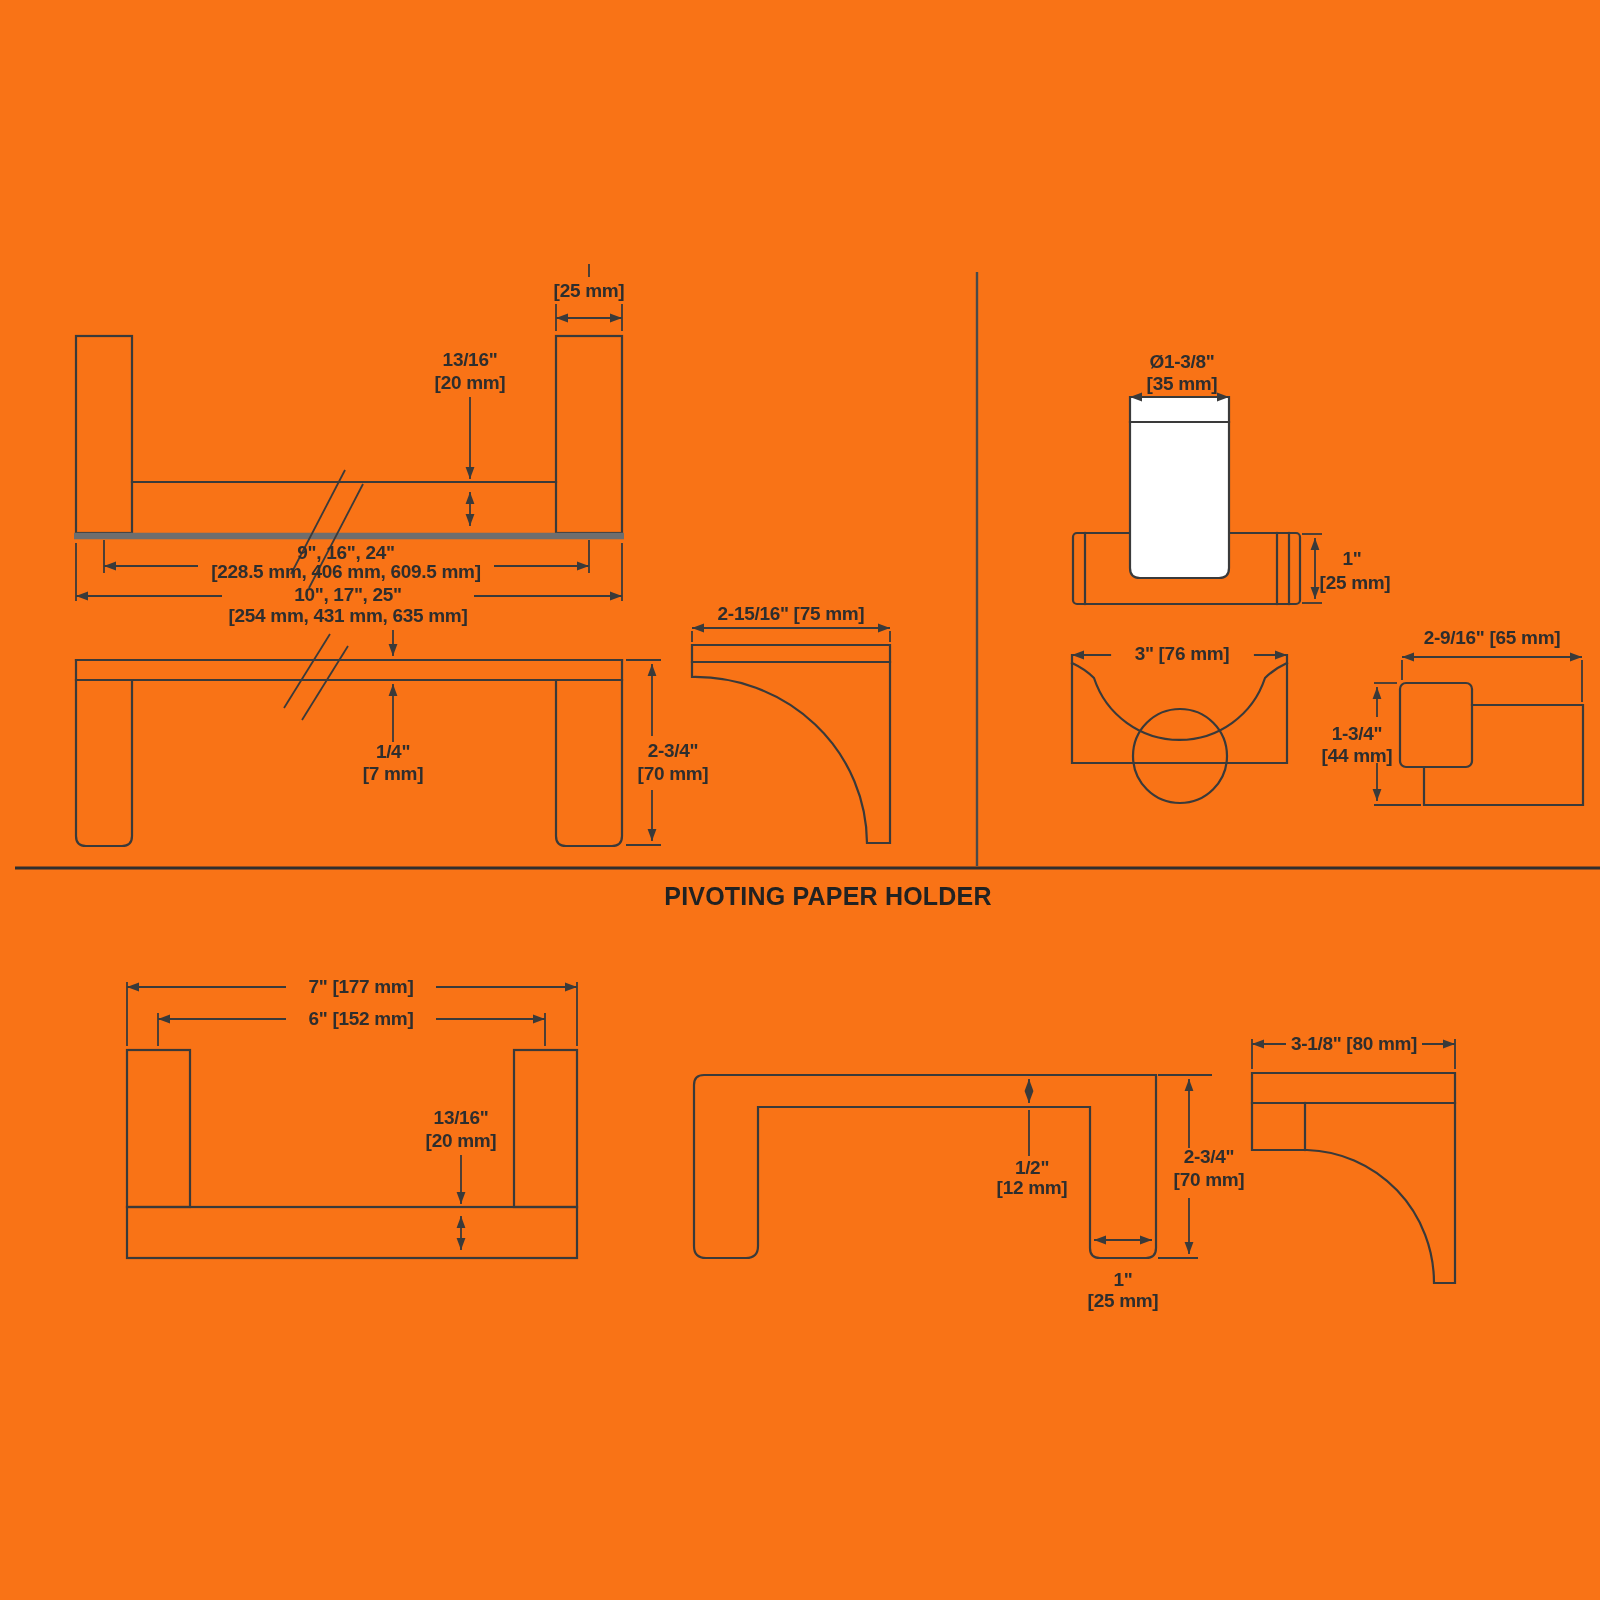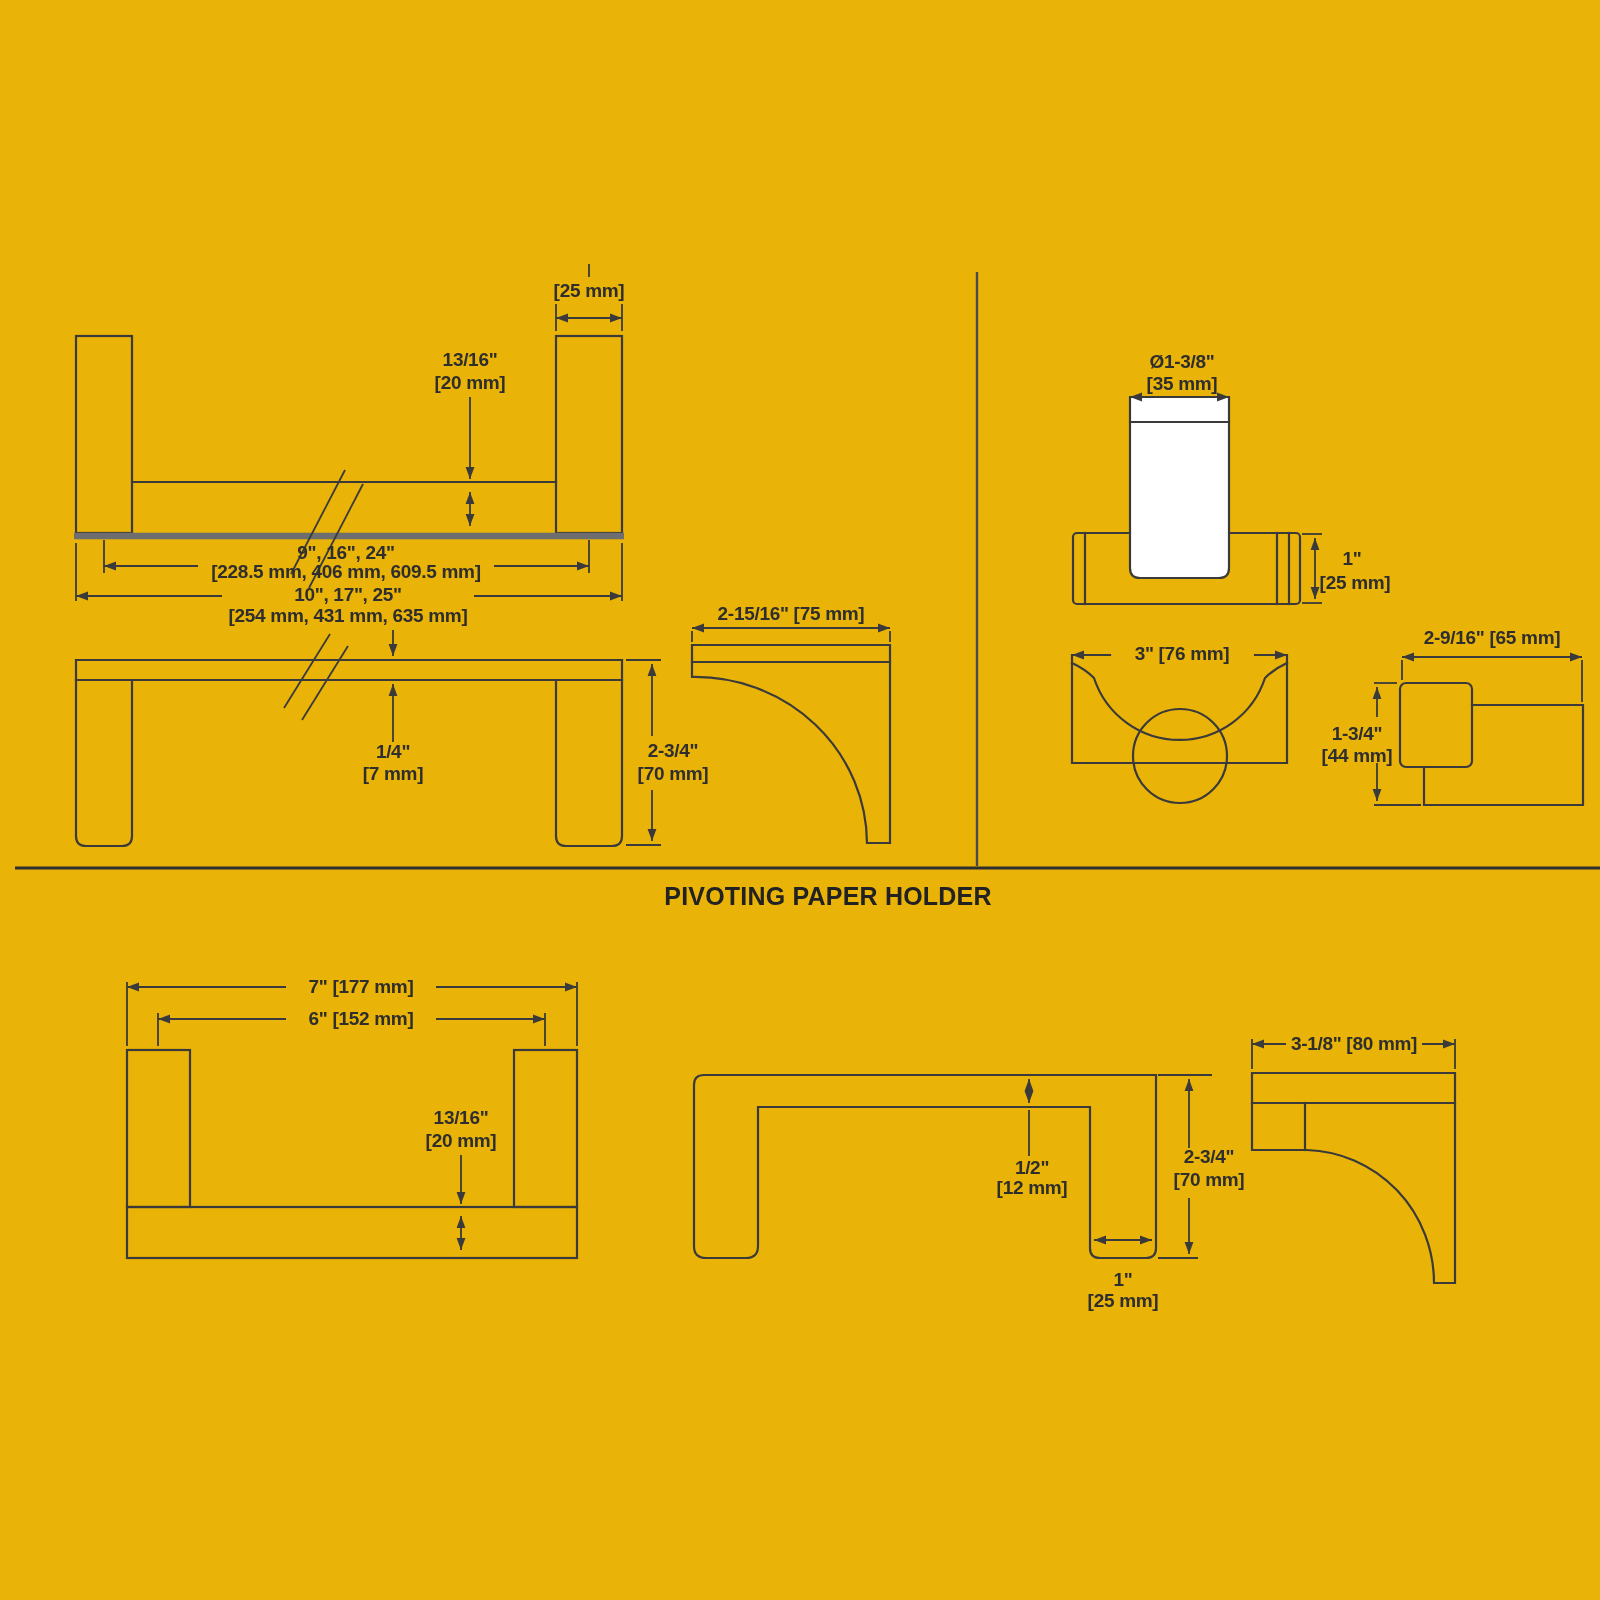--- a/index.html
+++ b/index.html
@@ -1,16 +1,16 @@
 <!DOCTYPE html>
 <html><head>
 <meta charset="utf-8">
 <style>
   html,body{margin:0;padding:0;background:#ffffff;}
-  #canvas{position:relative;width:1600px;height:1600px;background:#eab308;overflow:hidden;}
+  #canvas{position:relative;width:1600px;height:1600px;background:#f97316;overflow:hidden;}
   svg{display:block;}
   svg text{font-family:"Liberation Sans","DejaVu Sans",sans-serif;font-weight:bold;fill:#2e2e2e;}
   .dim{font-size:19px;letter-spacing:-0.3px;}
   .ttl{font-size:25px;letter-spacing:0.2px;fill:#222;}
   .ln{stroke:#3a3a3a;stroke-width:2.2;fill:none;stroke-linecap:square;}
   .dl{stroke:#3a3a3a;stroke-width:1.8;fill:none;stroke-linecap:butt;}
   .thick{stroke:#6e6e6e;stroke-width:6.5;fill:none;}
   .fillw{fill:#ffffff;stroke:#3a3a3a;stroke-width:2.2;}
   .rule{stroke:#2f2f2f;stroke-width:3.2;}
   .divv{stroke:#4a4a4a;stroke-width:2.4;}

